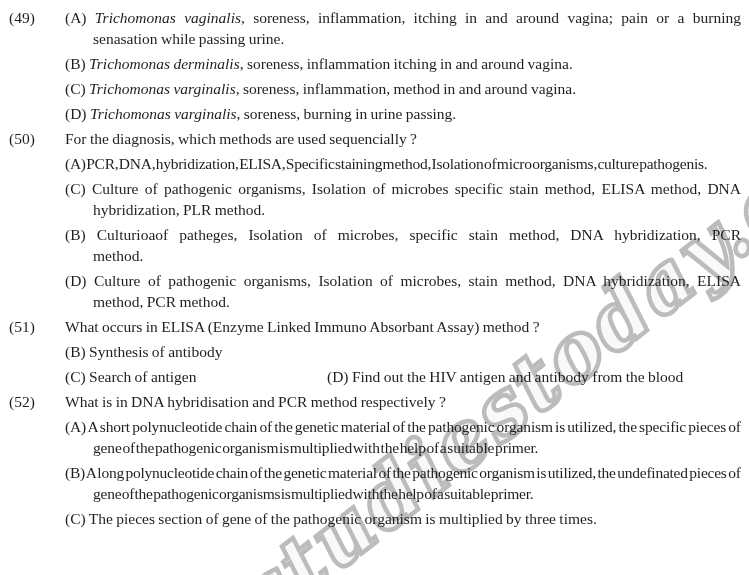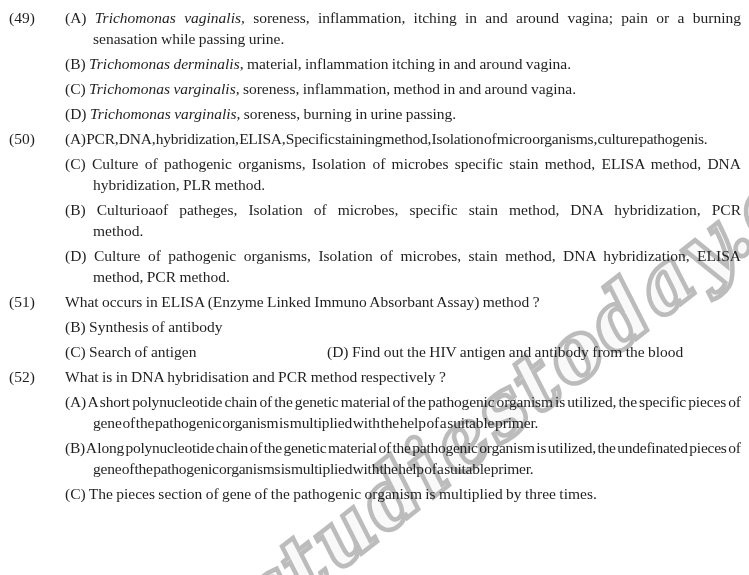--- a/index.html
+++ b/index.html
@@ -57,31 +57,32 @@
 <div class="watermark">studiestoday.com</div>
 
 <div class="content">
 
   <section class="q">
     <div class="q-num">
       <p>(49)</p>
     </div>
     <div class="q-body">
       <p class="option justify"><span>(A)</span> <em>Trichomonas vaginalis,</em><span> soreness, inflammation, itching in and around vagina; pain or a burning senasation while passing urine.</span></p>
-      <p class="option"><span>(B)</span> <em>Trichomonas derminalis</em><span>, material, inflammation itching in and around vagina.</span></p>
+      <p class="option"><span>(B)</span> <em>Trichomonas derminalis</em><span>, soreness, inflammation itching in and around vagina.</span></p>
       <p class="option"><span>(C)</span> <em>Trichomonas varginalis</em><span>, soreness, inflammation, method in and around vagina.</span></p>
       <p class="option"><span>(D)</span> <em>Trichomonas varginalis</em><span>, soreness, burning in urine passing.</span></p>
     </div>
   </section>
 
   <section class="q">
     <div class="q-num">
       <p>(50)</p>
     </div>
     <div class="q-body">
+      <p class="q-text">For the diagnosis, which methods are used sequencially ?</p>
       <p class="option justify vtight"><span>(A)</span> <span>PCR, DNA, hybridization, ELISA, Specific staining method, Isolation of micro organisms, culture pathogenis.</span></p>
       <p class="option justify"><span>(C)</span> <span>Culture of pathogenic organisms, Isolation of microbes specific stain method, ELISA method, DNA hybridization, PLR method.</span></p>
       <p class="option justify wide"><span>(B)</span> <span>Culturioaof patheges, Isolation of microbes, specific stain method, DNA hybridization, PCR method.</span></p>
       <p class="option justify"><span>(D)</span> <span>Culture of pathogenic organisms, Isolation of microbes, stain method, DNA hybridization, ELISA method, PCR method.</span></p>
     </div>
   </section>
 
   <section class="q">
     <div class="q-num">
       <p>(51)</p>

